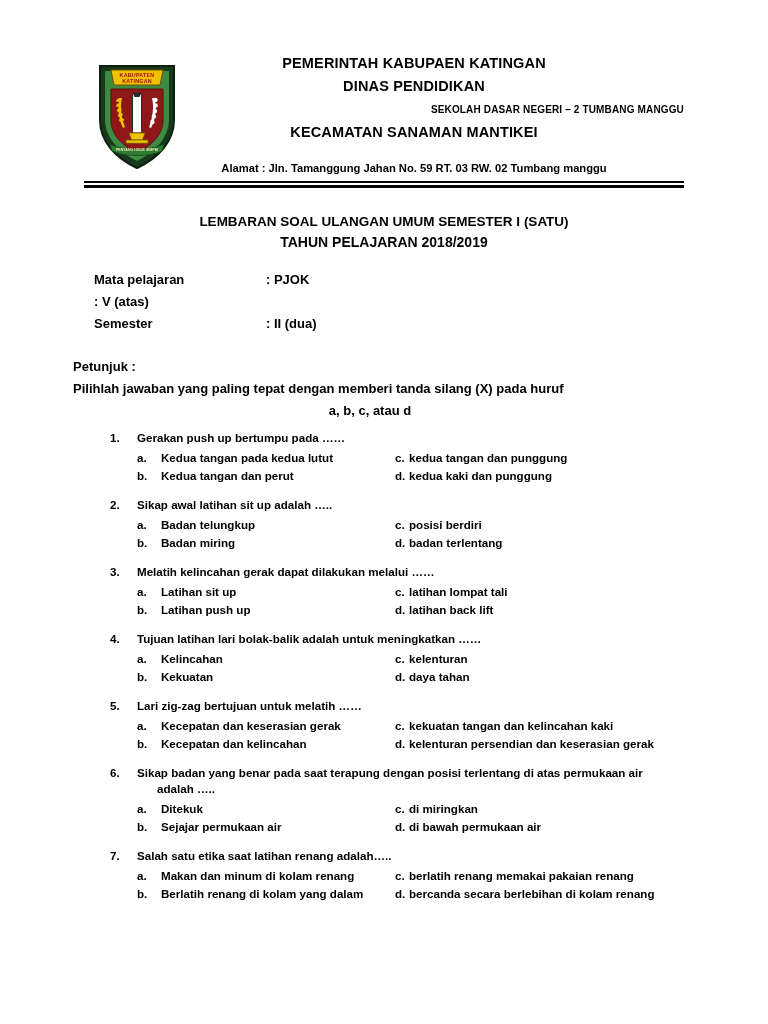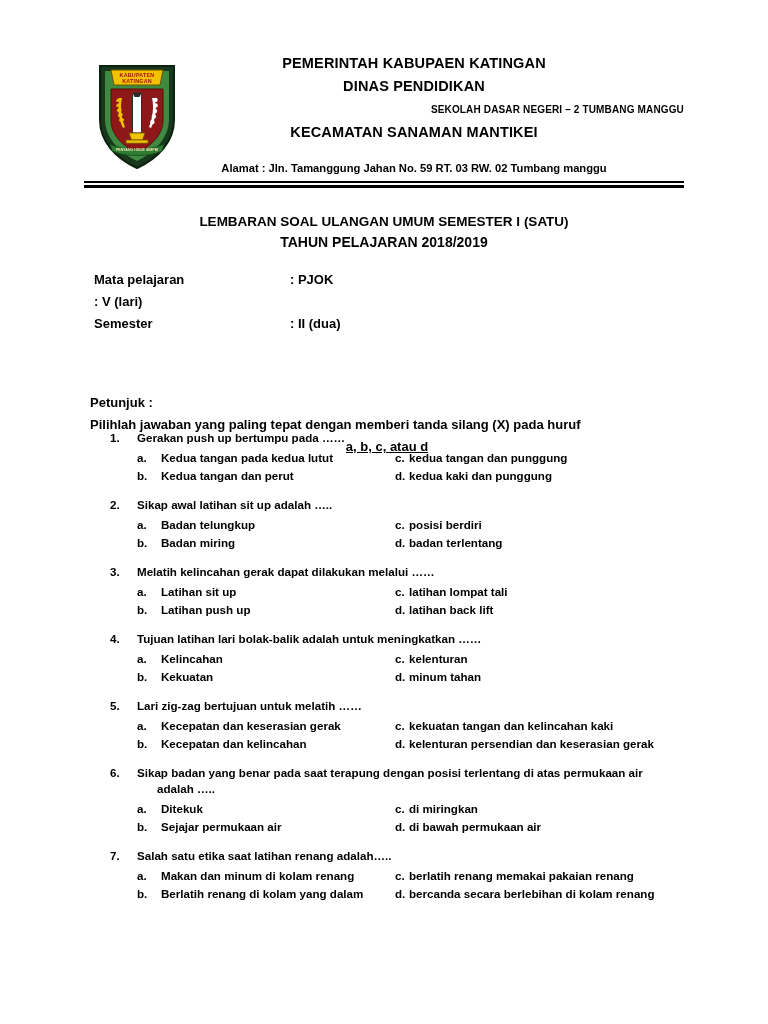--- a/index.html
+++ b/index.html
@@ -108,46 +108,43 @@
     position: absolute;
     left: 94px;
     top: 269px;
     width: 500px;
   }
   .meta-row {
     display: flex;
     line-height: 22px;
     font-weight: bold;
     font-size: 13px;
-    gap: 24px;
   }
   .meta-label { width: 172px; }
   .meta-value { }
 
   
   .petunjuk {
     position: absolute;
-    left: 90px;
+    left: 73px;
     top: 356px;
     width: 594px;
-    margin-top: 36px;
   }
   .petunjuk-head {
     font-weight: bold;
     font-size: 13px;
     line-height: 22px;
   }
   .petunjuk-body {
     font-weight: bold;
     font-size: 13px;
     line-height: 22px;
   }
   .petunjuk-body .l2 {
     text-align: center;
-    text-decoration: underline;
   }
 
   
   .questions {
     position: absolute;
     left: 110px;
     top: 430px;
     width: 575px;
   }
   .q-block {
@@ -270,21 +267,21 @@
     <div class="t1">LEMBARAN SOAL ULANGAN UMUM SEMESTER I (SATU)</div>
     <div class="t2">TAHUN PELAJARAN 2018/2019</div>
   </div>
 
   <div class="meta">
     <div class="meta-row">
       <div class="meta-label">Mata pelajaran</div>
       <div class="meta-value">: PJOK</div>
     </div>
     <div class="meta-row">
-      <div class="meta-value">: V (lari)</div>
+      <div class="meta-value">: V (atas)</div>
     </div>
     <div class="meta-row">
       <div class="meta-label">Semester</div>
       <div class="meta-value">: II (dua)</div>
     </div>
   </div>
 
   <div class="petunjuk">
     <div class="petunjuk-head">Petunjuk :</div>
     <div class="petunjuk-body">
@@ -398,21 +395,21 @@
             <span>kelenturan</span>
           </div>
         </div>
         <div class="opt-row">
           <div class="opt-left">
             <span class="lbl">b.</span>
             <span>Kekuatan</span>
           </div>
           <div class="opt-right">
             <span class="lbl">d.</span>
-            <span>minum tahan</span>
+            <span>daya tahan</span>
           </div>
         </div>
       </div>
     </div>
 
     <div class="q-block">
       <div class="q-head">
         <div class="q-num">5.</div>
         <div class="q-text">Lari zig-zag bertujuan untuk melatih ……</div>
       </div>

